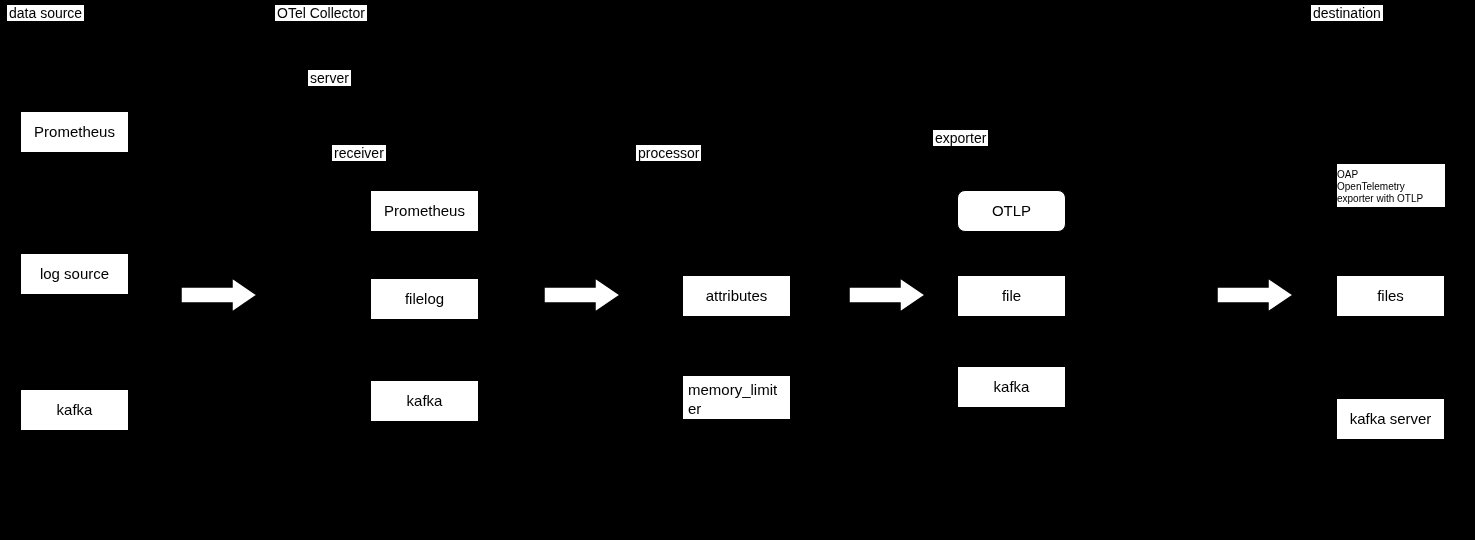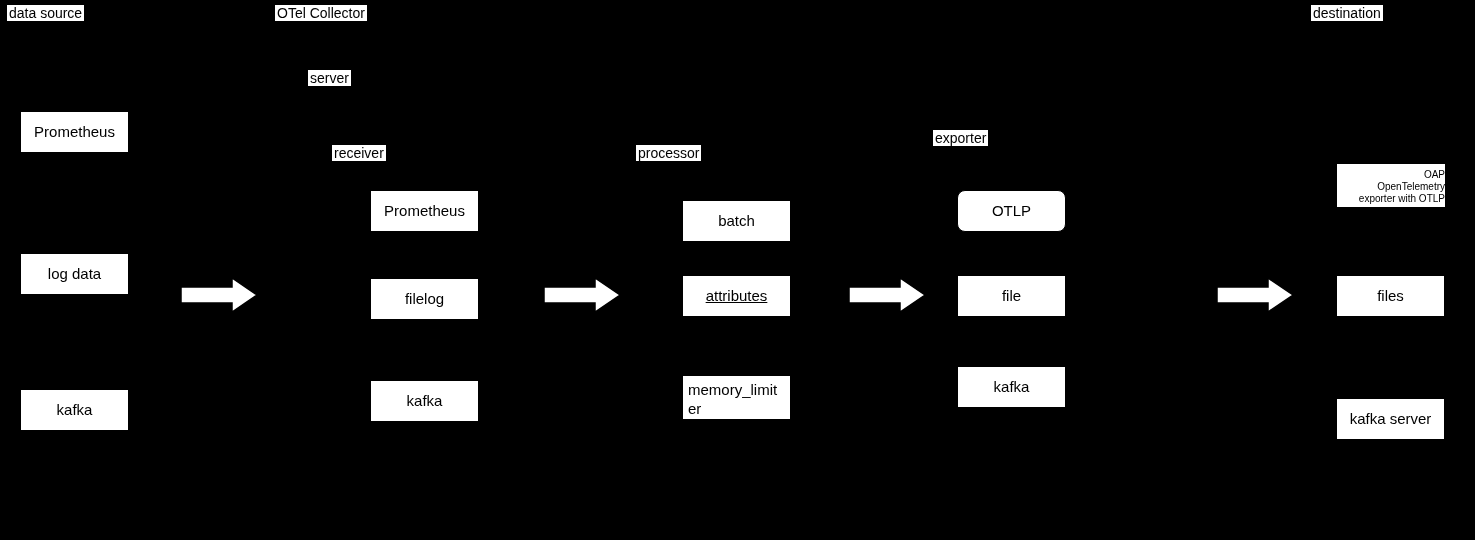--- a/index.html
+++ b/index.html
@@ -38,21 +38,21 @@
 
   
   .node {
     position: absolute;
     border: 1px solid #000000;
     box-sizing: border-box;
     background: #ffffff;
     display: flex;
     align-items: center;
     justify-content: center;
-    text-align: right;
+    text-align: left;
     font-size: 15px;
     line-height: 18px;
     color: #000000;
   }
   .node.small {
     font-size: 10px;
     line-height: 12px;
     display: block;
     padding-top: 5px;
   }
@@ -77,21 +77,21 @@
 </style>
 </head>
 <body>
 
 <div id="canvas">
 
   <div class="group-label" style="left:7px; top:5px;">data source</div>
   <div class="group" style="left:7px; top:27px; width:159px; height:513px;"></div>
 
   <div class="node" style="left:20px; top:111px; width:109px; height:42px;">Prometheus</div>
-  <div class="node" style="left:20px; top:253px; width:109px; height:42px;">log data</div>
+  <div class="node" style="left:20px; top:253px; width:109px; height:42px;">log source</div>
   <div class="node" style="left:20px; top:389px; width:109px; height:42px;">kafka</div>
 
   <div class="arrow" style="left:180px; top:277px;">
     <svg width="78" height="36" viewBox="0 0 78 36">
       <path d="M1,10 L52,10 L52,1 L77,18 L52,35 L52,26 L1,26 Z" fill="#ffffff" stroke="#000000" stroke-width="1.5"></path>
     </svg>
   </div>
 
   <div class="group-label" style="left:275px; top:5px;">OTel Collector</div>
   <div class="group" style="left:272px; top:27px; width:932px; height:513px;"></div>
@@ -108,22 +108,21 @@
 
   <div class="arrow" style="left:543px; top:277px;">
     <svg width="78" height="36" viewBox="0 0 78 36">
       <path d="M1,10 L52,10 L52,1 L77,18 L52,35 L52,26 L1,26 Z" fill="#ffffff" stroke="#000000" stroke-width="1.5"></path>
     </svg>
   </div>
 
   <div class="group-label" style="left:636px; top:145px;text-align:center;">processor</div>
   <div class="group" style="left:634px; top:168px; width:207px; height:301px;"></div>
 
-  <div class="node" style="left:682px; top:200px; width:109px; height:42px;">batch</div>
-  <div class="node" style="left:682px; top:275px; width:109px; height:42px;text-decoration:underline;">attributes</div>
+  <div class="node" style="left:682px; top:275px; width:109px; height:42px;">attributes</div>
   <div class="node wrapleft" style="left:682px; top:363px; width:109px; height:45px;">memory_limiter</div>
 
   <div class="arrow" style="left:848px; top:277px;">
     <svg width="78" height="36" viewBox="0 0 78 36">
       <path d="M1,10 L52,10 L52,1 L77,18 L52,35 L52,26 L1,26 Z" fill="#ffffff" stroke="#000000" stroke-width="1.5"></path>
     </svg>
   </div>
 
   <div class="group-label" style="left:933px; top:130px;">exporter</div>
   <div class="group" style="left:931px; top:152px; width:188px; height:317px;"></div>

